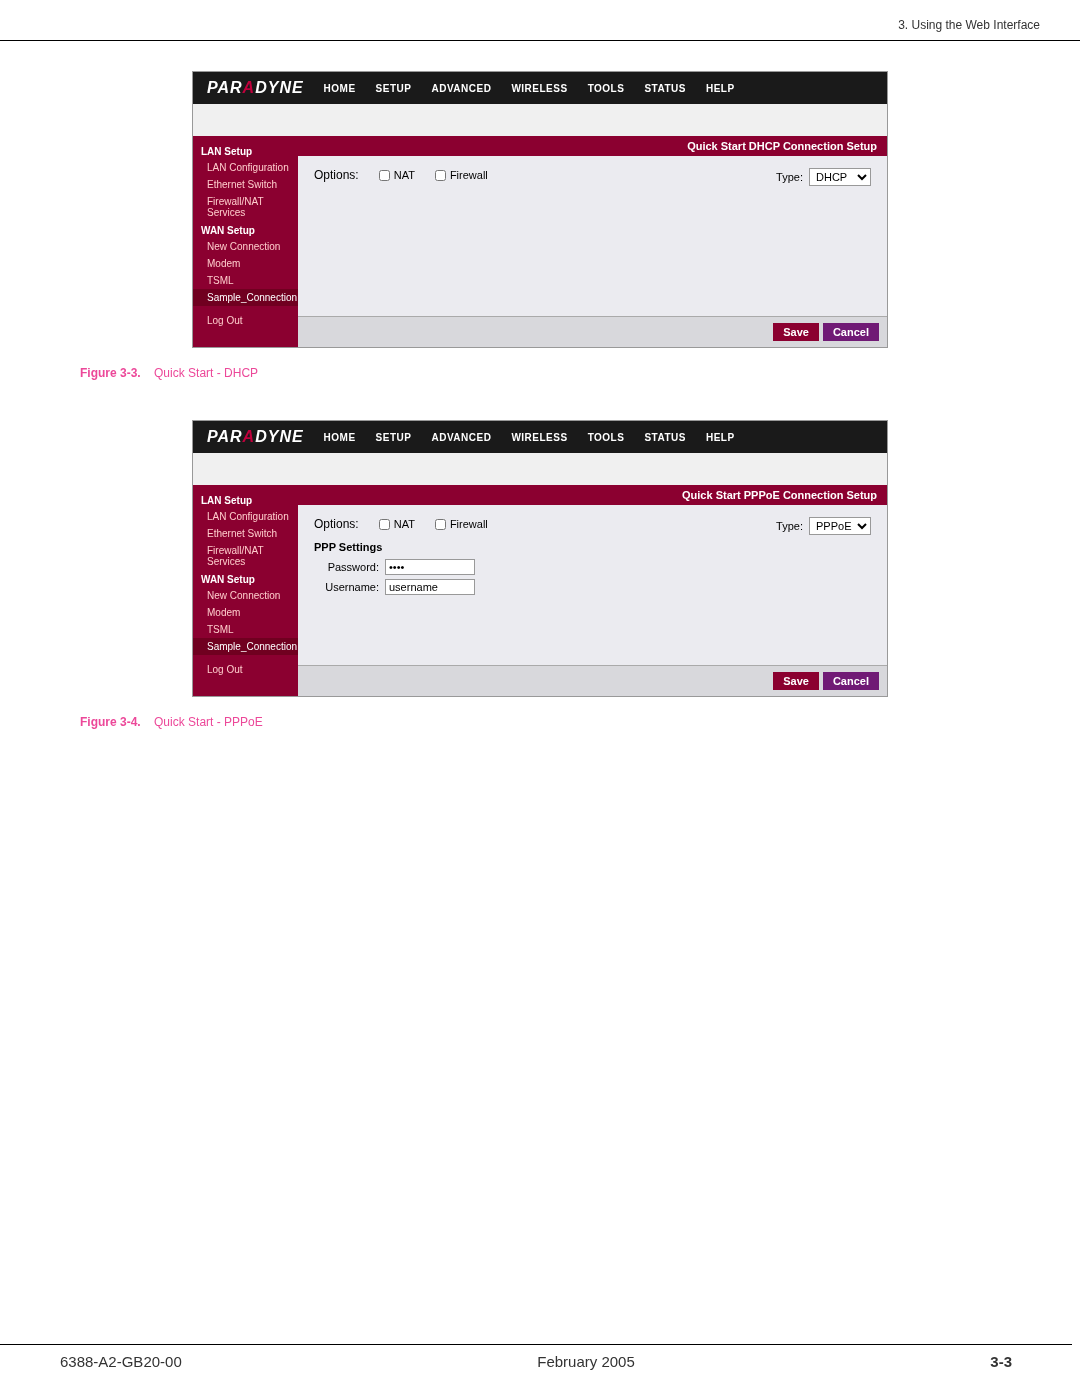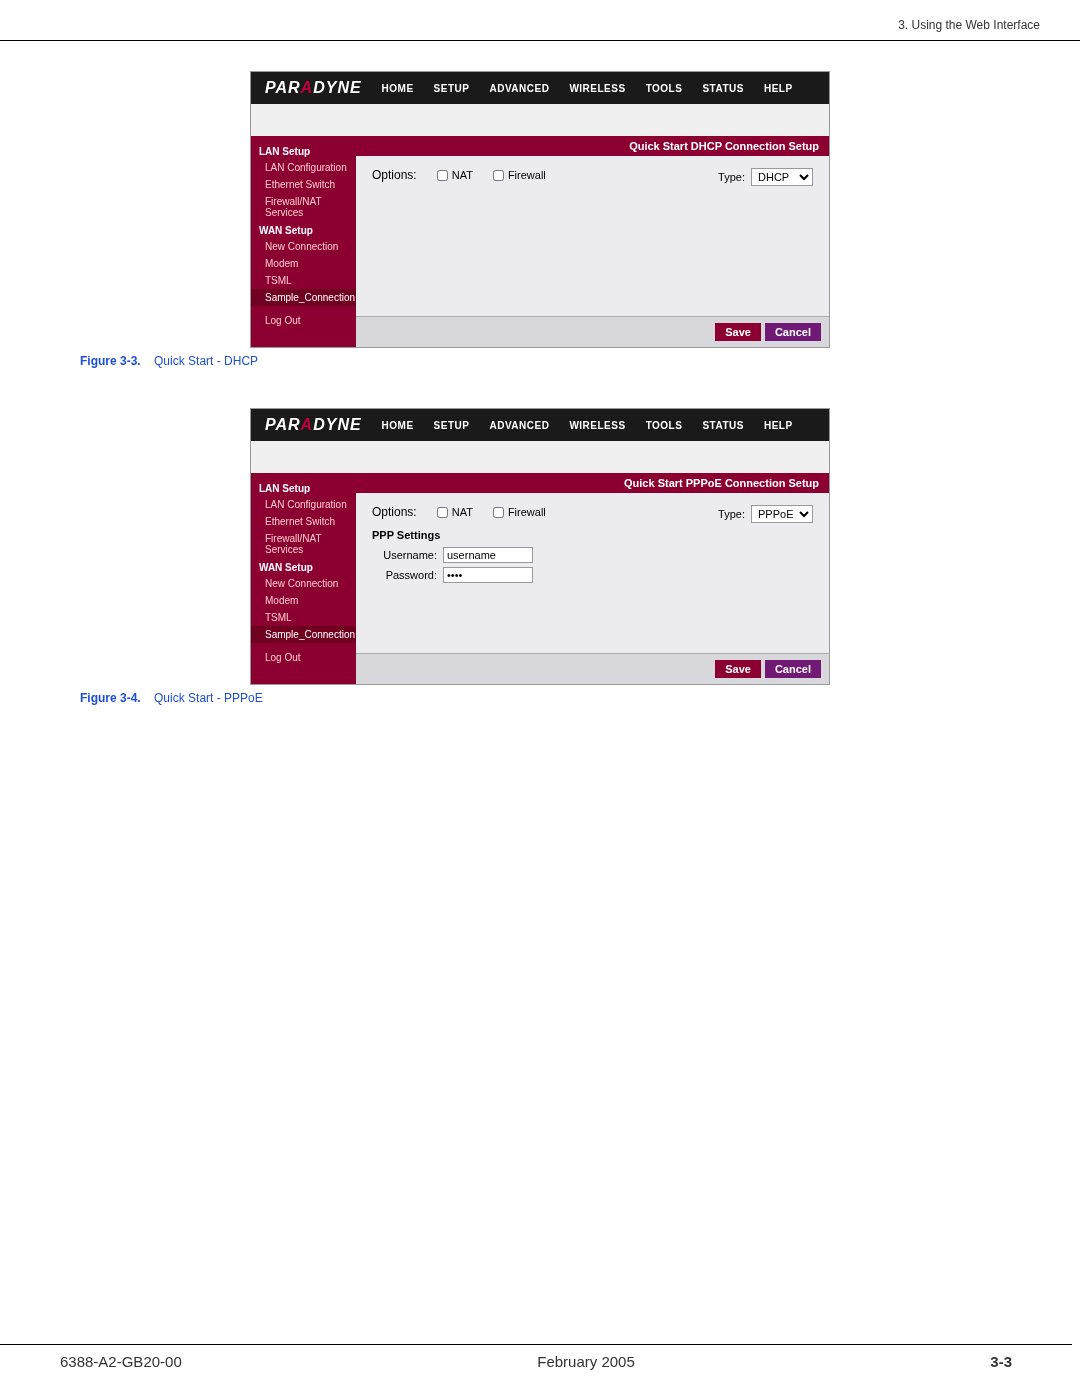--- a/index.html
+++ b/index.html
@@ -27,29 +27,29 @@
       padding: 30px 60px;
     }
 
     
     .figure-block {
       margin-bottom: 40px;
     }
 
     .figure-caption {
       font-size: 12px;
-      color: #1d4ed8;
-      margin-top: 6px;
+      color: #ec4899;
+      margin-top: 18px;
       padding-left: 20px;
     }
 
     
     .router-ui {
       border: 1px solid #999;
-      width: 580px;
+      width: 696px;
       margin: 0 auto;
       background: #f0f0f0;
     }
 
     
     .nav-bar {
       background: #1a1a1a;
       display: flex;
       align-items: center;
       height: 32px;
@@ -394,26 +394,26 @@
                 <span>NAT</span>
               </label>
               <label class="checkbox-group">
                 <input type="checkbox" style="">
                 <span>Firewall</span>
               </label>
             </div>
             <div class="ppp-settings">
               <div class="ppp-settings-title">PPP Settings</div>
               <div class="form-row">
+                <label>Password:</label>
+                <input type="password" value="****" style="">
+              </div>
+              <div class="form-row">
                 <label>Username:</label>
                 <input type="text" value="username" style="">
-              </div>
-              <div class="form-row">
-                <label>Password:</label>
-                <input type="password" value="****" style="">
               </div>
             </div>
           </div>
           <div class="panel-footer">
             <button class="btn-save">Save</button>
             <button class="btn-cancel">Cancel</button>
           </div>
         </div>
 
       </div>

